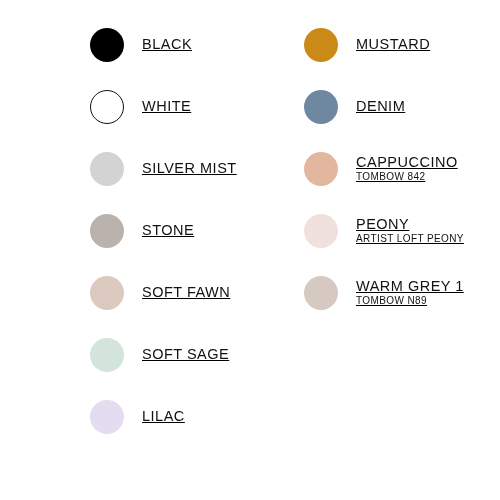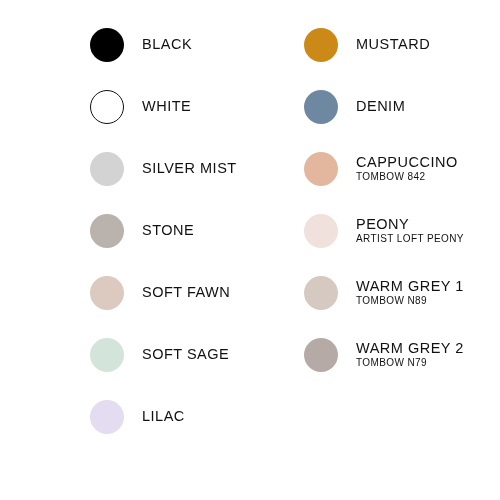--- a/index.html
+++ b/index.html
@@ -26,20 +26,21 @@
     left: 0;
     width: 500px;
     height: 500px;
     display: flex;
     flex-direction: row;
   }
   .palette-column {
     display: flex;
     flex-direction: column;
     box-sizing: border-box;
+    text-decoration: underline;
   }
   .palette-column.left {
     width: 210px;
     padding-left: 90px;
     padding-top: 14px;
   }
   .palette-column.right {
     width: 290px;
     padding-left: 94px;
     padding-top: 14px;
@@ -166,23 +167,16 @@
             <div class="swatch-sub">ARTIST LOFT PEONY</div>
           </div>
         </div>
         <div class="swatch-row">
           <div class="swatch-dot" style="background: rgb(214, 201, 194);"></div>
           <div class="swatch-text">
             <div class="swatch-name">WARM GREY 1</div>
             <div class="swatch-sub">TOMBOW N89</div>
           </div>
         </div>
-        <div class="swatch-row">
-          <div class="swatch-dot" style="background: rgb(181, 170, 166);"></div>
-          <div class="swatch-text">
-            <div class="swatch-name">WARM GREY 2</div>
-            <div class="swatch-sub">TOMBOW N79</div>
-          </div>
-        </div>
       </div>
 
   </div>
 </div>
 
 </body></html>

